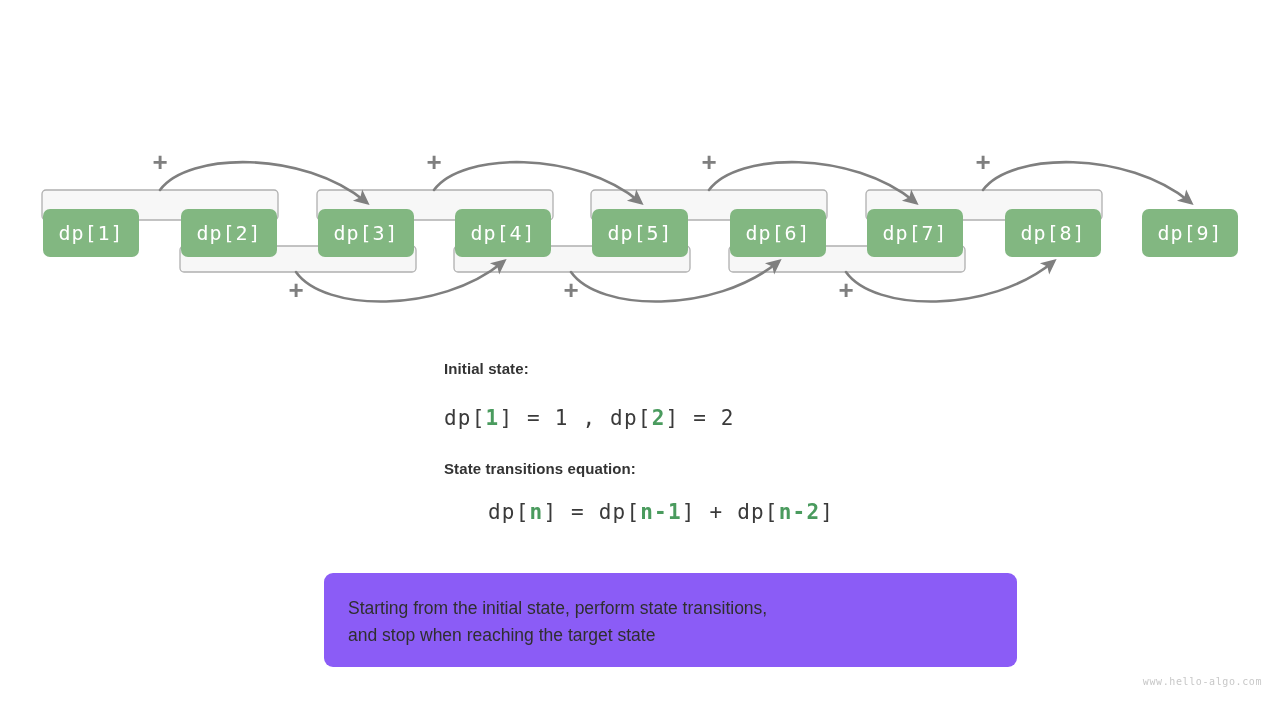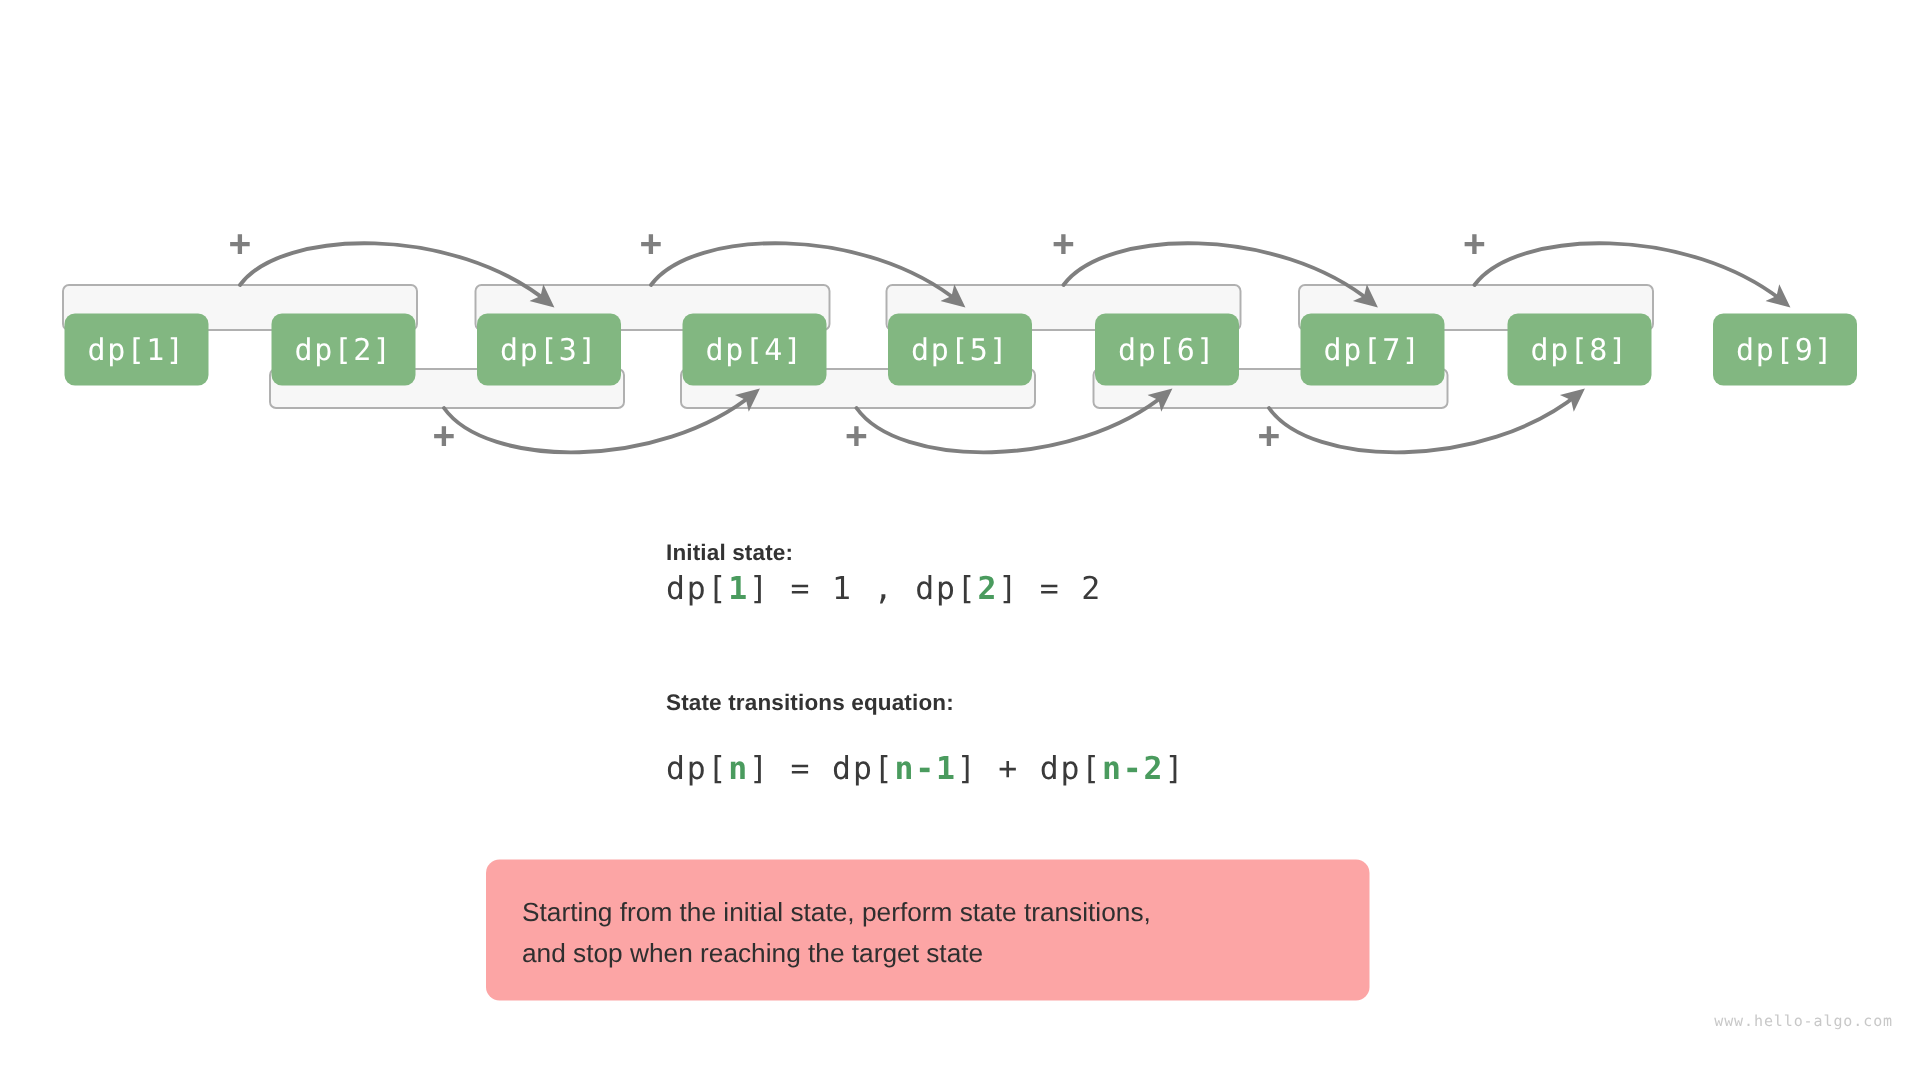--- a/index.html
+++ b/index.html
@@ -53,31 +53,31 @@
     color: #3a3a3a;
     letter-spacing: 1.2px;
     white-space: pre;
   }
   .formula .hl {
     color: #4a9b5e;
     font-weight: bold;
   }
 
   #initial-state-heading { top: 360px; }
-  #initial-state-formula { top: 380px; }
+  #initial-state-formula { top: 406px; }
   #transition-heading   { top: 460px; }
-  #transition-formula   { top: 500px; }
+  #transition-formula   { top: 500px; margin-left: 44px; }
 
   #caption-box {
     position: absolute;
     left: 324px;
     top: 573px;
-    width: 589px;
+    width: 693px;
     height: 94px;
-    background: #fca5a5;
+    background: #8b5cf6;
     border-radius: 9px;
     box-sizing: border-box;
     padding: 22px 24px;
   }
   #caption-text {
     font-size: 17.5px;
     line-height: 27px;
     color: #2f2f2f;
     white-space: pre-line;
   }

